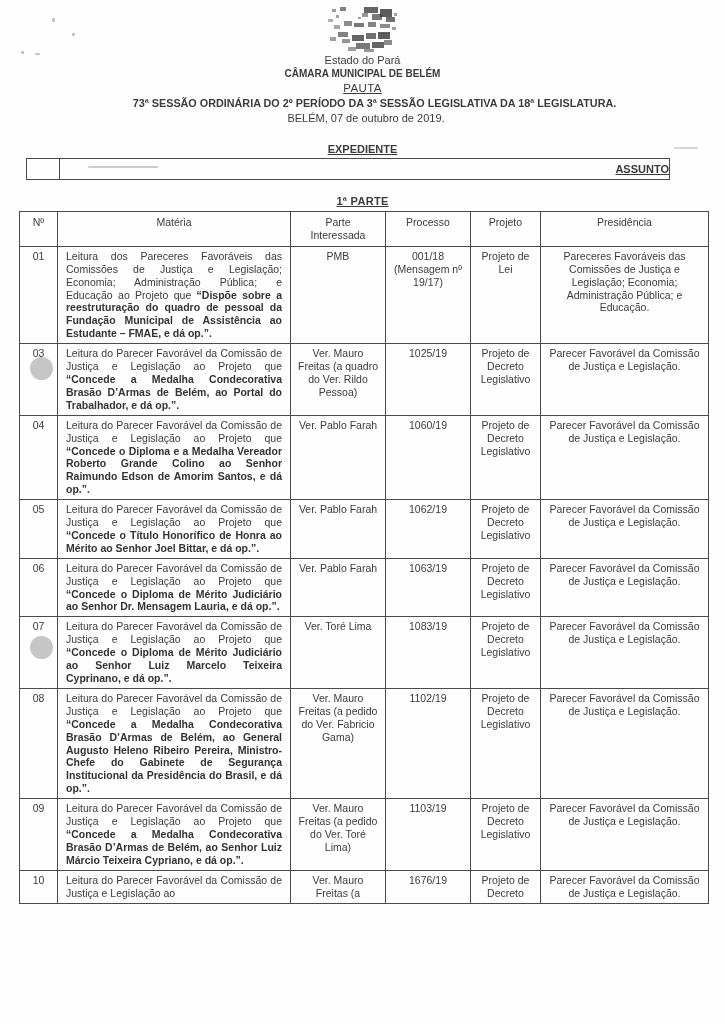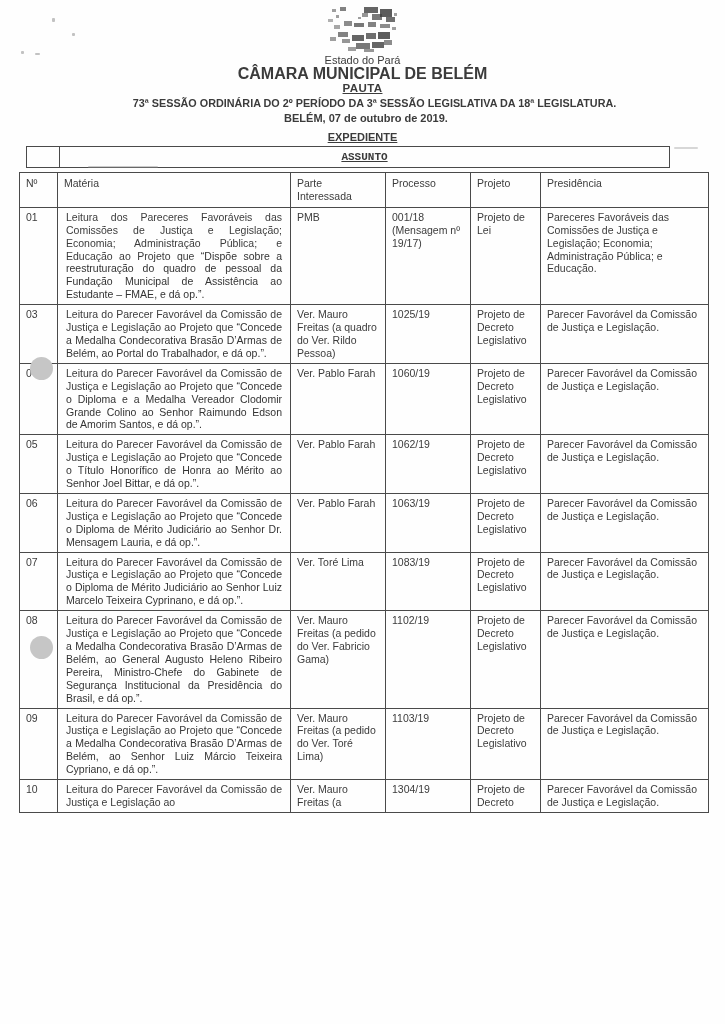--- a/index.html
+++ b/index.html
@@ -9,54 +9,54 @@
     margin:0 auto;
     background:#fefefe;
     color:#3b3b3b;
     font-family:"Liberation Sans", sans-serif;
     overflow:hidden;
   }
   
   .hdr { text-align:center; }
   .crest { display:block; margin:5px auto 1px auto; }
   .h-state  { font-size:11px;   line-height:13px; }
-  .h-org    { font-size:16px; line-height:14px; font-weight:bold; }
-  .h-pauta  { font-size:11.5px; line-height:14px; font-weight:bold; text-decoration:underline; letter-spacing:.4px; }
+  .h-org    { font-size:10px; line-height:14px; font-weight:bold; }
+  .h-pauta  { font-size:11.5px; line-height:14px; font-weight:normal; text-decoration:underline; letter-spacing:.4px; }
   .h-sess   { font-size:10.8px; line-height:15px; font-weight:bold; margin-top:1px;padding-left:24px; }
-  .h-date   { font-size:11px;   line-height:15px; font-weight:bold;margin-left:7px; }
-  .h-exped  { font-size:11px;   line-height:14px; font-weight:bold; text-decoration:underline; margin-top:4px; }
+  .h-date   { font-size:11px;   line-height:15px; font-weight:normal;margin-left:7px; }
+  .h-exped  { font-size:11px;   line-height:14px; font-weight:bold; text-decoration:underline; margin-top:16px; }
   
   .assunto-box {
     margin:2px 0 0 26px;
     width:642px; height:20px;
     border:1px solid #4a4a4a;
     display:flex; align-items:center;
   }
   .assunto-cell-small { width:32px; height:100%; border-right:1px solid #4a4a4a; }
-  .assunto-cell-wide  { flex:1; text-align:center; font-size:11px; font-weight:bold; text-decoration:underline;font-family:Liberation Mono, monospace; }
+  .assunto-cell-wide  { flex:1; text-align:right; font-size:11px; font-weight:bold; text-decoration:underline; }
   
   .part-title { text-align:center; font-size:11px; font-weight:bold; text-decoration:underline; margin-top:15px; letter-spacing:.3px; }
   
   table.pauta {
     border-collapse:collapse; table-layout:fixed;
     width:689px; margin:4px 0 0 19px;
   }
   .pauta th, .pauta td {
     border:1px solid #4a4a4a;
     vertical-align:top;
     font-size:10.5px; line-height:12.9px;
-    font-weight:normal; text-align:left;
+    font-weight:normal; text-align:center;
     padding:3px 6px;
     overflow:hidden;
   }
   .pauta th { padding-top:4px; padding-bottom:4px; }
   col.w-num{width:38px} col.w-mat{width:233px} col.w-parte{width:95px}
   col.w-proc{width:85px} col.w-proj{width:70px} col.w-obs{width:168px}
   td.c-mat { text-align:justify; padding-left:8px; padding-right:8px; }
-  td.c-mat b { font-weight:normal; color:#333;margin-top:12px; }
+  td.c-mat b { font-weight:bold; color:#333;margin-top:12px; }
   
   .hole {
     position:absolute; left:30px;
     width:23px; height:23px; border-radius:50%;
     background:#c6c6c6;
   }
   .speck { position:absolute; background:#8f8f8f; opacity:.55; border-radius:1px; }
 </style>
 </head>
 <body>
@@ -112,20 +112,21 @@
     <div class="h-sess">73ª SESSÃO ORDINÁRIA DO 2º PERÍODO DA 3ª SESSÃO LEGISLATIVA DA 18ª LEGISLATURA.</div>
     <div class="h-date">BELÉM, 07 de outubro de 2019.</div>
     <div class="h-exped">EXPEDIENTE</div>
   </div>
 
   <div class="assunto-box">
     <div class="assunto-cell-small"></div>
     <div class="assunto-cell-wide">ASSUNTO</div>
   </div>
 
+  <div class="part-title">1ª PARTE</div>
 
   <table class="pauta">
     <colgroup>
       <col class="w-num">
         <col class="w-mat">
         <col class="w-parte">
       <col class="w-proc">
         <col class="w-proj">
         <col class="w-obs">
     </colgroup>
@@ -153,21 +154,21 @@
       <td class="c-num"><span>03</span></td>
       <td class="c-mat"><span>Leitura do Parecer Favorável da Comissão de Justiça e Legislação ao Projeto que </span><b>“Concede a Medalha Condecorativa Brasão D’Armas de Belém, ao Portal do Trabalhador, e dá op.”.</b></td>
       <td class="c-parte"><span>Ver. Mauro Freitas (a quadro do Ver. Rildo Pessoa)</span></td>
       <td class="c-proc"><span>1025/19</span></td>
       <td class="c-proj"><span>Projeto de Decreto Legislativo</span></td>
       <td class="c-obs"><span>Parecer Favorável da Comissão de Justiça e Legislação.</span></td>
     </tr>
 
     <tr>
       <td class="c-num"><span>04</span></td>
-      <td class="c-mat"><span>Leitura do Parecer Favorável da Comissão de Justiça e Legislação ao Projeto que </span><b>“Concede o Diploma e a Medalha Vereador Clodomir Grande Colino ao Senhor Raimundo Edson de Amorim Santos, e dá op.”.</b></td>
+      <td class="c-mat"><span>Leitura do Parecer Favorável da Comissão de Justiça e Legislação ao Projeto que </span><b>“Concede o Diploma e a Medalha Vereador Roberto Grande Colino ao Senhor Raimundo Edson de Amorim Santos, e dá op.”.</b></td>
       <td class="c-parte"><span>Ver. Pablo Farah</span></td>
       <td class="c-proc"><span>1060/19</span></td>
       <td class="c-proj"><span>Projeto de Decreto Legislativo</span></td>
       <td class="c-obs"><span>Parecer Favorável da Comissão de Justiça e Legislação.</span></td>
     </tr>
 
     <tr>
       <td class="c-num"><span>05</span></td>
       <td class="c-mat"><span>Leitura do Parecer Favorável da Comissão de Justiça e Legislação ao Projeto que </span><b>“Concede o Título Honorífico de Honra ao Mérito ao Senhor Joel Bittar, e dá op.”.</b></td>
       <td class="c-parte"><span>Ver. Pablo Farah</span></td>
@@ -209,20 +210,20 @@
       <td class="c-parte"><span>Ver. Mauro Freitas (a pedido do Ver. Toré Lima)</span></td>
       <td class="c-proc"><span>1103/19</span></td>
       <td class="c-proj"><span>Projeto de Decreto Legislativo</span></td>
       <td class="c-obs"><span>Parecer Favorável da Comissão de Justiça e Legislação.</span></td>
     </tr>
 
     <tr>
       <td class="c-num"><span>10</span></td>
       <td class="c-mat"><span>Leitura do Parecer Favorável da Comissão de Justiça e Legislação ao</span><b></b></td>
       <td class="c-parte"><span>Ver. Mauro Freitas (a</span></td>
-      <td class="c-proc"><span>1304/19</span></td>
+      <td class="c-proc"><span>1676/19</span></td>
       <td class="c-proj"><span>Projeto de Decreto</span></td>
       <td class="c-obs"><span>Parecer Favorável da Comissão de Justiça e Legislação.</span></td>
     </tr>
   </tbody>
   </table>
 
 </div>
 
 </body></html>

